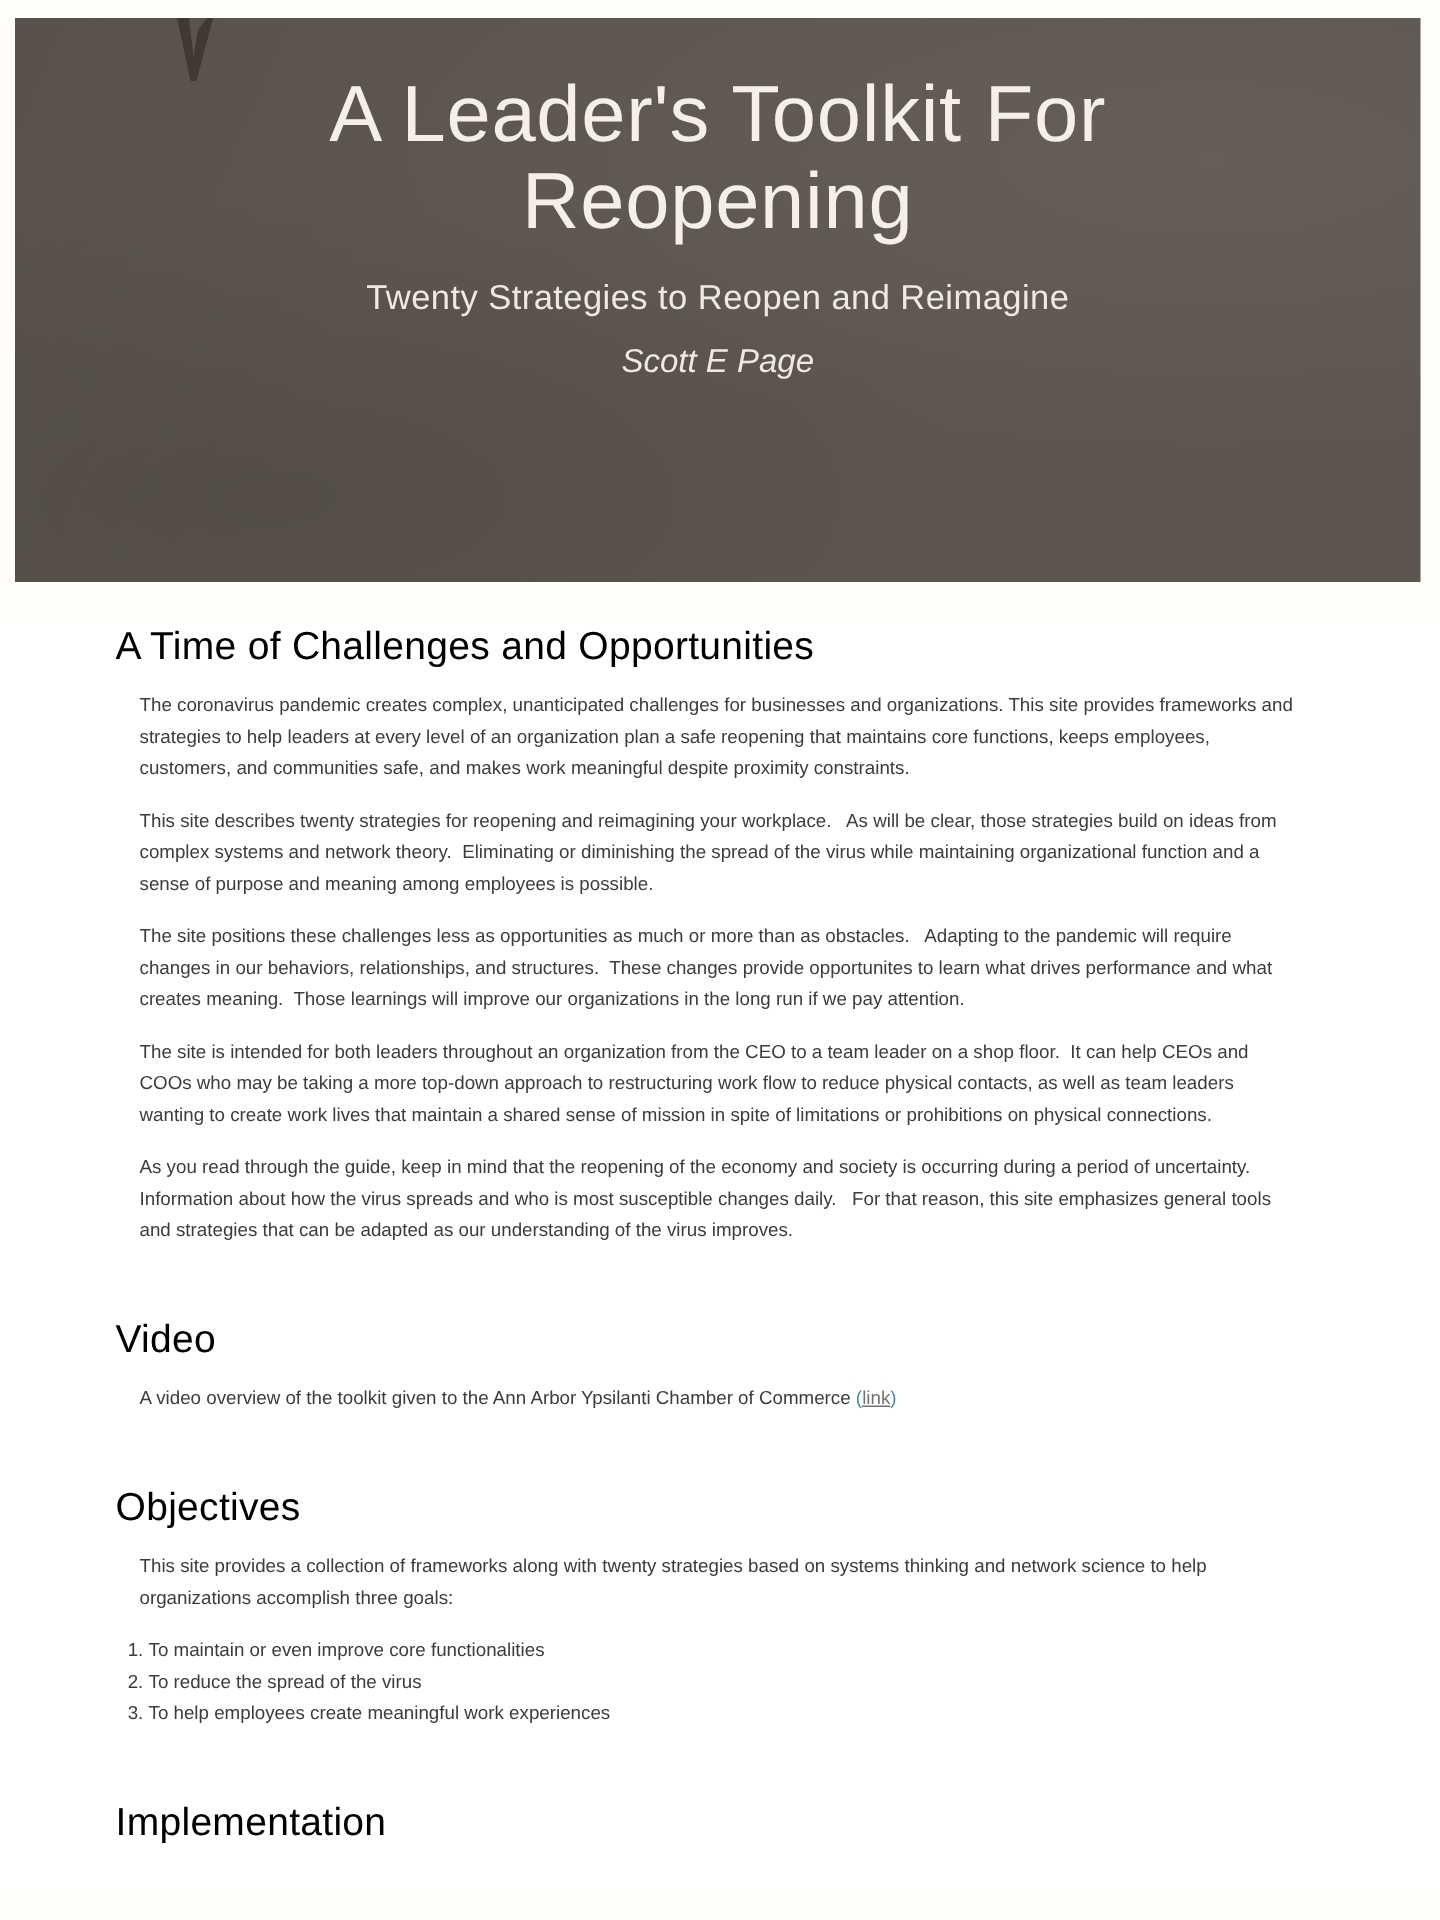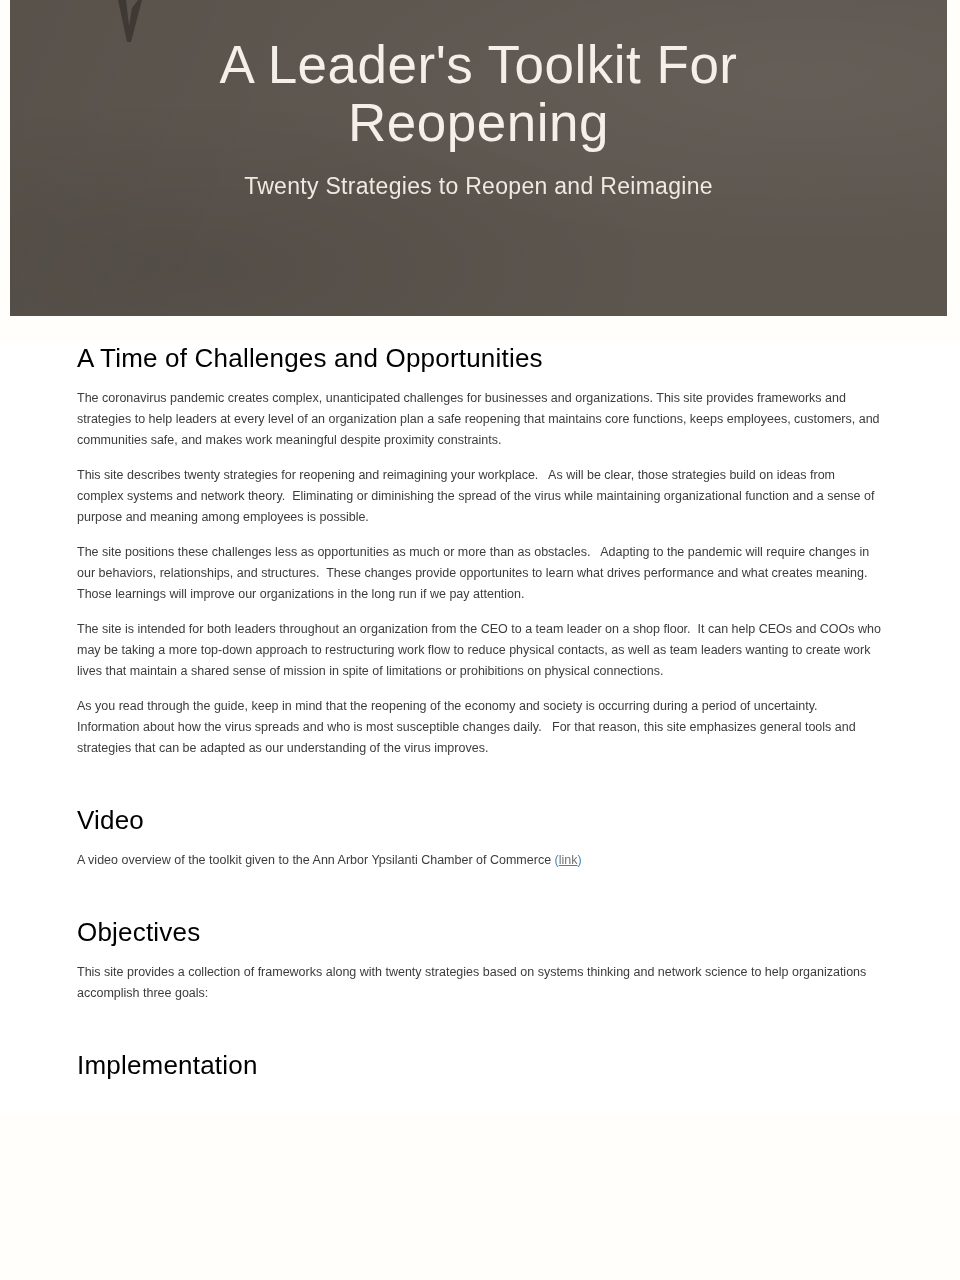--- a/index.html
+++ b/index.html
@@ -8,22 +8,22 @@
     width: 960px;
     min-height: 1280px;
     background: #fffefb;
     font-family: "Liberation Sans", sans-serif;
     color: #3c3c3c;
   }
 
   
   .hero {
     position: relative;
-    margin: 0 13px 0 10px;
-    height: 316px;
+    margin: 12px 13px 0 10px;
+    height: 376px;
     background:
       radial-gradient(ellipse at 18% 85%, rgba(0,0,0,0.10), transparent 45%),
       radial-gradient(ellipse at 85% 25%, rgba(255,255,255,0.05), transparent 50%),
       linear-gradient(112deg, rgba(0,0,0,0.05) 0%, transparent 30%),
       #5d564f;
     overflow: hidden;
     text-align: center;
   }
   .hero-texture-mark {
     position: absolute;
@@ -62,21 +62,21 @@
   }
   .section-heading {
     margin: 46px 0 4px;
     font-size: 26px;
     font-weight: 400;
     letter-spacing: 0.2px;
     color: #000000;
   }
   .section-heading.first { margin-top: 27px; }
   .content p {
-    margin: 14px 0;
+    margin: 14px 16px;
     font-size: 12.5px;
     line-height: 21px;
     color: #3c3c3c;
     white-space: pre-wrap;
   }
   ol.goals {
     margin: 8px 0 0;
     padding-left: 22px;
   }
   ol.goals li {
@@ -97,20 +97,21 @@
 
 <header class="hero">
   <svg class="hero-texture-mark" width="34" height="42" viewBox="0 0 34 42">
     <path d="M6 0 L14 0 L17 26 L20 8 L26 0 L30 0 L19 42 L15 42 Z" fill="rgba(42,37,32,0.55)"></path>
   </svg>
   <h1 class="hero-title">
     <span>A Leader's Toolkit For</span>
     <span>Reopening</span>
   </h1>
   <h2 class="hero-subtitle">Twenty Strategies to Reopen and Reimagine</h2>
+  <div class="hero-author">Scott E Page</div>
 </header>
 
 <main class="content">
 
   <section>
     <h3 class="section-heading first">A Time of Challenges and Opportunities</h3>
     <p>The coronavirus pandemic creates complex, unanticipated challenges for businesses and organizations. This site provides frameworks and strategies to help leaders at every level of an organization plan a safe reopening that maintains core functions, keeps employees, customers, and communities safe, and makes work meaningful despite proximity constraints.</p>
     <p>This site describes twenty strategies for reopening and reimagining your workplace.   As will be clear, those strategies build on ideas from complex systems and network theory.  Eliminating or diminishing the spread of the virus while maintaining organizational function and a sense of purpose and meaning among employees is possible.</p>
     <p>The site positions these challenges less as opportunities as much or more than as obstacles.   Adapting to the pandemic will require changes in our behaviors, relationships, and structures.  These changes provide opportunites to learn what drives performance and what creates meaning.  Those learnings will improve our organizations in the long run if we pay attention.</p>
     <p>The site is intended for both leaders throughout an organization from the CEO to a team leader on a shop floor.  It can help CEOs and COOs who may be taking a more top-down approach to restructuring work flow to reduce physical contacts, as well as team leaders wanting to create work lives that maintain a shared sense of mission in spite of limitations or prohibitions on physical connections.</p>
@@ -118,20 +119,25 @@
   </section>
 
   <section>
     <h3 class="section-heading">Video</h3>
     <p><span>A video overview of the toolkit given to the Ann Arbor Ypsilanti Chamber of Commerce </span><span class="link-paren">(</span><a class="video-link" href="#">link</a><span class="link-paren">)</span></p>
   </section>
 
   <section>
     <h3 class="section-heading">Objectives</h3>
     <p>This site provides a collection of frameworks along with twenty strategies based on systems thinking and network science to help organizations accomplish three goals:</p>
+    <ol class="goals">
+      <li>To  maintain or even improve core functionalities</li>
+      <li>To reduce the spread of the virus</li>
+      <li>To help employees create meaningful work experiences</li>
+    </ol>
   </section>
 
   <section>
     <h3 class="section-heading">Implementation</h3>
 
   </section>
 
 </main>
 
 </body></html>

